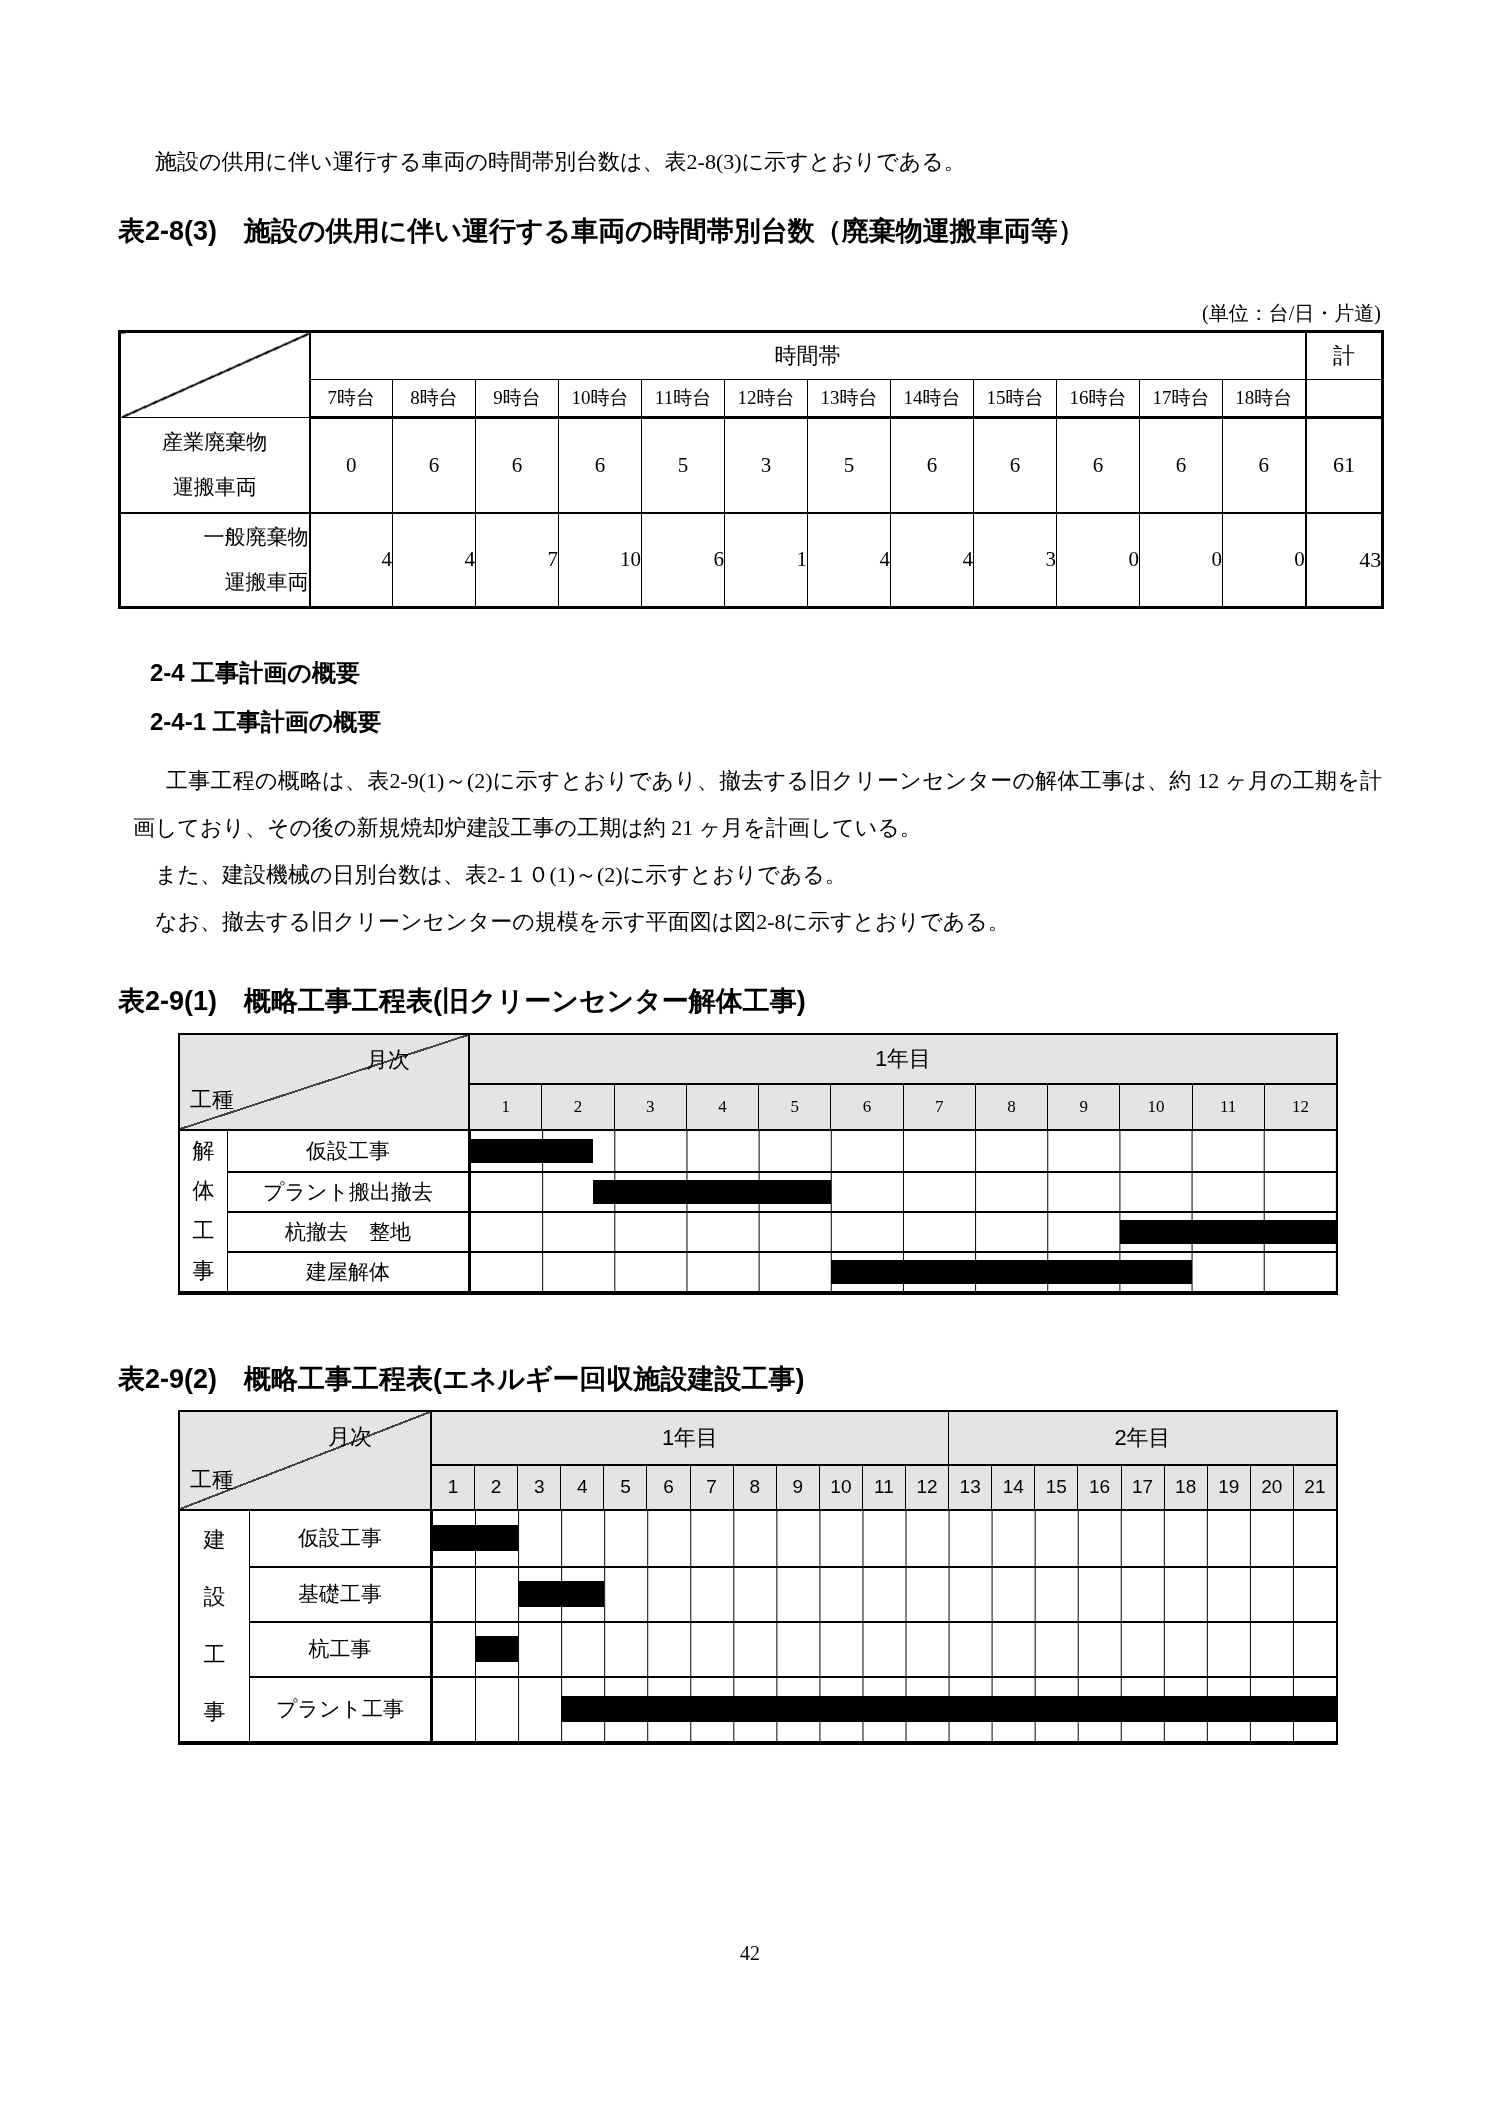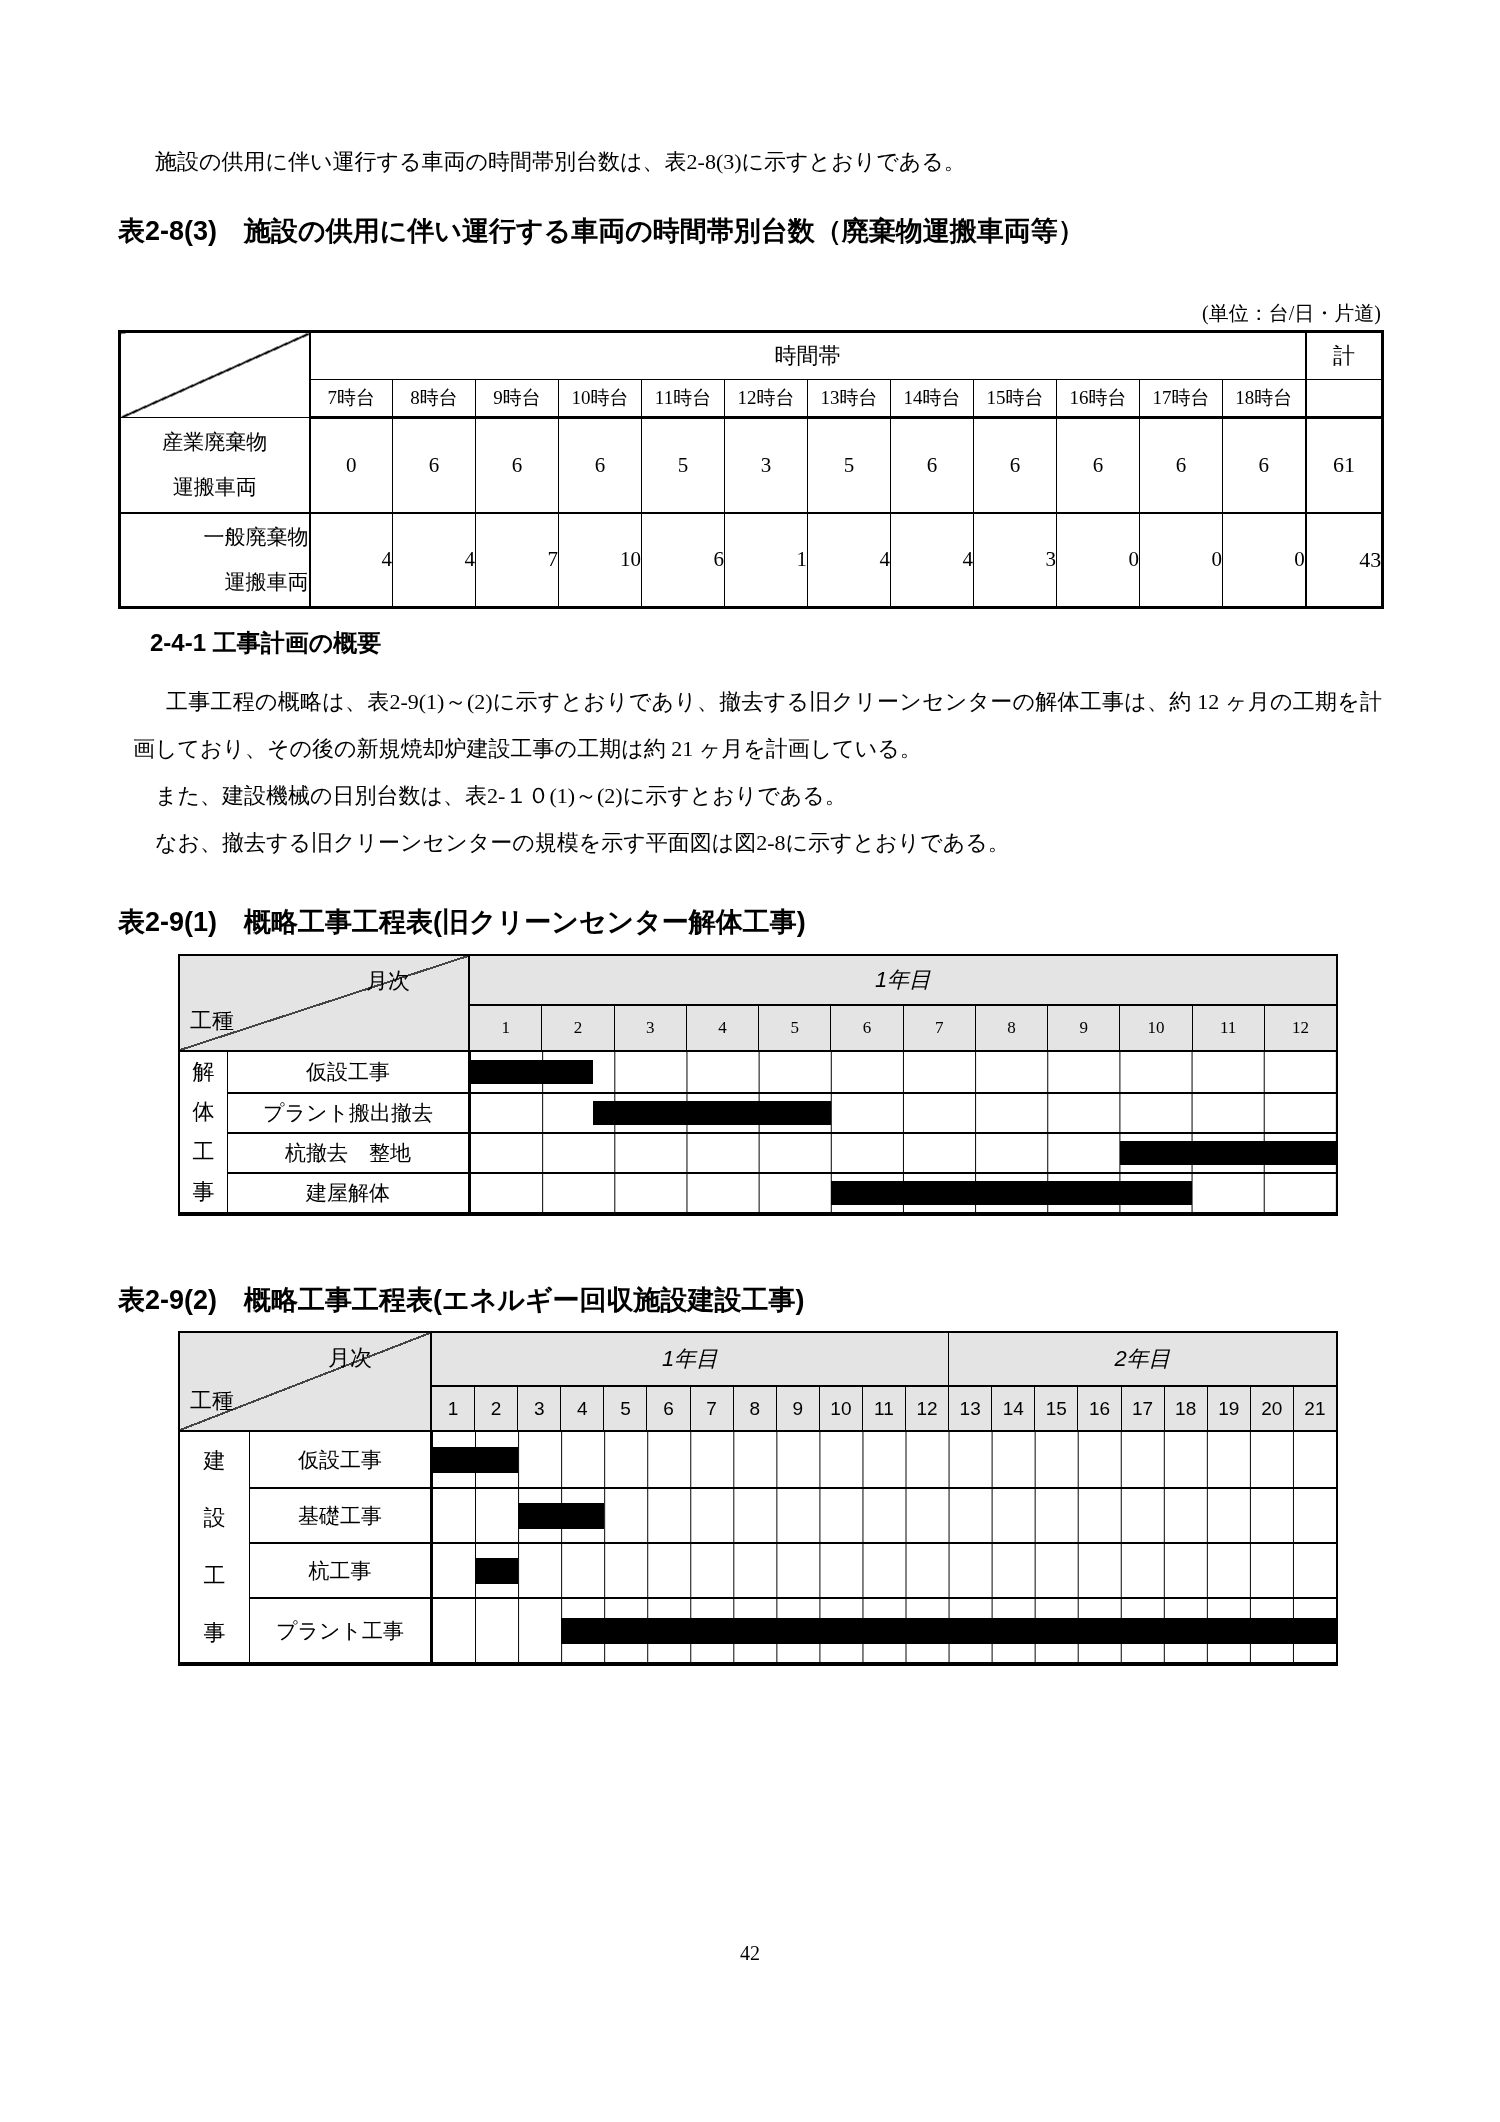--- a/index.html
+++ b/index.html
@@ -73,21 +73,21 @@
   .g-corner{
     position:relative;flex:none;border-right:2px solid #000;box-sizing:border-box;
     background-image:linear-gradient(to bottom right,
       transparent calc(50% - 1px), #444 calc(50% - 1px),
       #444 calc(50% + 1px), transparent calc(50% + 1px));
   }
   .g-corner .c-top{position:absolute;top:10px;right:58px;font-size:22px;}
   .g-corner .c-bot{position:absolute;bottom:14px;left:10px;font-size:22px;}
   .g-hr{flex:1;display:flex;flex-direction:column;min-width:0;}
   .g-years{display:flex;border-bottom:2px solid #000;box-sizing:border-box;}
-  .g-year{display:flex;align-items:center;justify-content:center;font-size:22px;box-sizing:border-box;font-style:italic;}
+  .g-year{display:flex;align-items:center;justify-content:center;font-size:22px;box-sizing:border-box;}
   .g-year + .g-year{border-left:1px solid #000;}
   .g-months{display:flex;}
   .g-month{flex:1;display:flex;align-items:center;justify-content:center;box-sizing:border-box;}
   .g-month + .g-month{border-left:1px solid #000;}
   .gantt.g1 .g-month{font-family:"Liberation Serif", serif;font-size:17px;}
   .gantt.g2 .g-month{font-size:19px;}
   .g-body{display:flex;}
   .g-group{
     flex:none;border-right:1px solid #000;box-sizing:border-box;
     display:flex;flex-direction:column;justify-content:space-around;align-items:center;
@@ -191,20 +191,21 @@
           <td>4</td>
           <td>3</td>
           <td>0</td>
           <td>0</td>
           <td>0</td>
           <td class="total-col">43</td>
         </tr>
       </tbody>
     </table>
 
+  <h2 class="sec-heading" style="margin-top:50px;">2-4 工事計画の概要</h2>
   <h2 class="sec-heading" style="margin-top:20px;">2-4-1 工事計画の概要</h2>
 
   <p class="body-text indent-15" style="margin-top:20px;">工事工程の概略は、表2-9(1)～(2)に示すとおりであり、撤去する旧クリーンセンターの解体工事は、約 12 ヶ月の工期を計画しており、その後の新規焼却炉建設工事の工期は約 21 ヶ月を計画している。</p>
   <p class="body-text indent-1" style="margin-top:0;">また、建設機械の日別台数は、表2-１０(1)～(2)に示すとおりである。</p>
   <p class="body-text indent-1" style="margin-top:0;">なお、撤去する旧クリーンセンターの規模を示す平面図は図2-8に示すとおりである。</p>
 
   <div class="tbl-title" style="margin-top:38px;">表2-9(1)　概略工事工程表(旧クリーンセンター解体工事)</div>
   <div id="gantt1" class="gantt g1" style="margin-top:14px;">
       <div class="g-head">
         <div class="g-corner" style="width: 290px; height: 94px;">

